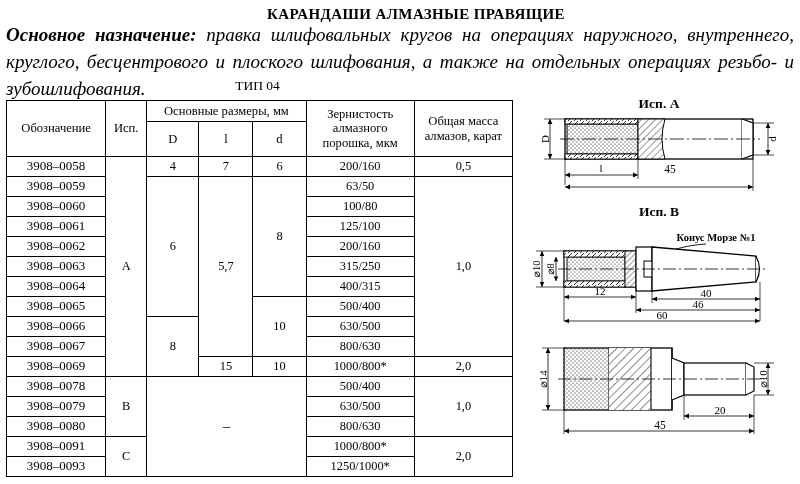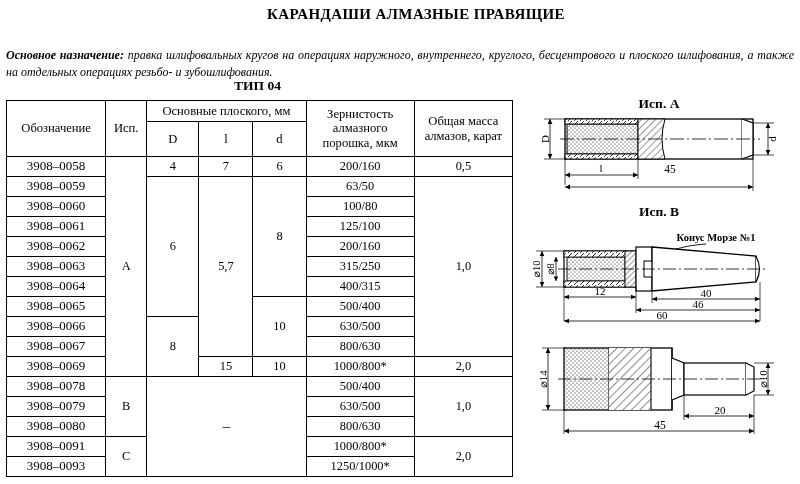--- a/index.html
+++ b/index.html
@@ -29,39 +29,39 @@
     width: 800px;
     text-align: center;
     font-size: 15px;
     font-weight: bold;
     letter-spacing: 0.4px;
     margin-left: 16px;
   }
   .purpose {
     position: absolute;
     left: 6px;
-    top: 47px;
+    top: 22px;
     width: 788px;
-    font-size: 12px;
+    font-size: 19px;
     font-style: italic;
     line-height: 1.42;
     text-align: justify;
   }
   .purpose .lead {
     font-weight: bold;
     font-style: italic;
   }
   .type-label {
     position: absolute;
     left: 0;
     top: 78px;
     width: 515px;
     text-align: center;
     font-size: 13.5px;
-    font-weight: bold;
+    font-weight: normal;
   }
 
   
   .tbl-wrap {
     position: absolute;
     left: 6px;
     top: 100px;
     width: 507px;
   }
   table.spec {
@@ -150,21 +150,21 @@
         <col style="width:52px">
         <col style="width:54px">
         <col style="width:53px">
         <col style="width:108px">
         <col style="width:98px">
       </colgroup>
       <thead>
         <tr>
           <th rowspan="2" class="hdr-tall">Обозначение</th>
           <th rowspan="2" class="hdr-tall">Исп.</th>
-          <th colspan="3" class="hdr-top">Основные плоского, мм</th>
+          <th colspan="3" class="hdr-top">Основные размеры, мм</th>
           <th rowspan="2" class="hdr-tall">
             <span class="multiline">Зернистость</span>
             <span class="multiline">алмазного</span>
             <span class="multiline">порошка, мкм</span>
           </th>
           <th rowspan="2" class="hdr-tall">
             <span class="multiline">Общая масса</span>
             <span class="multiline">алмазов, карат</span>
           </th>
         </tr>

